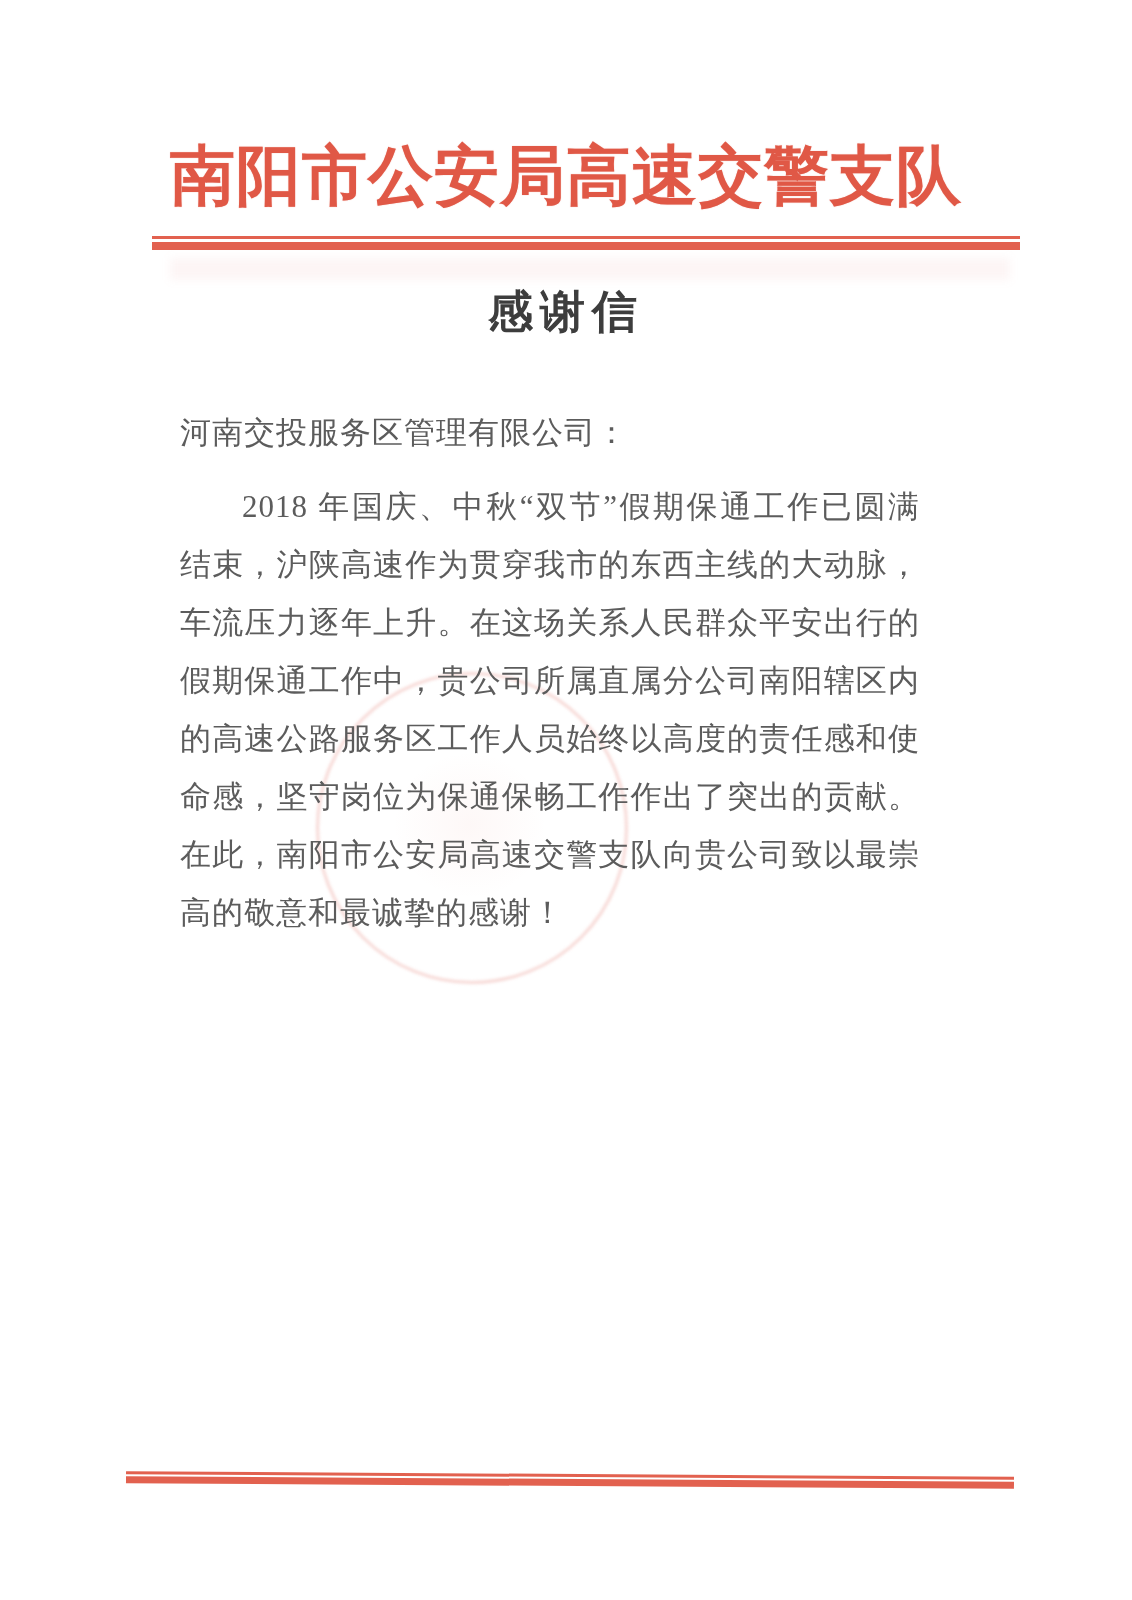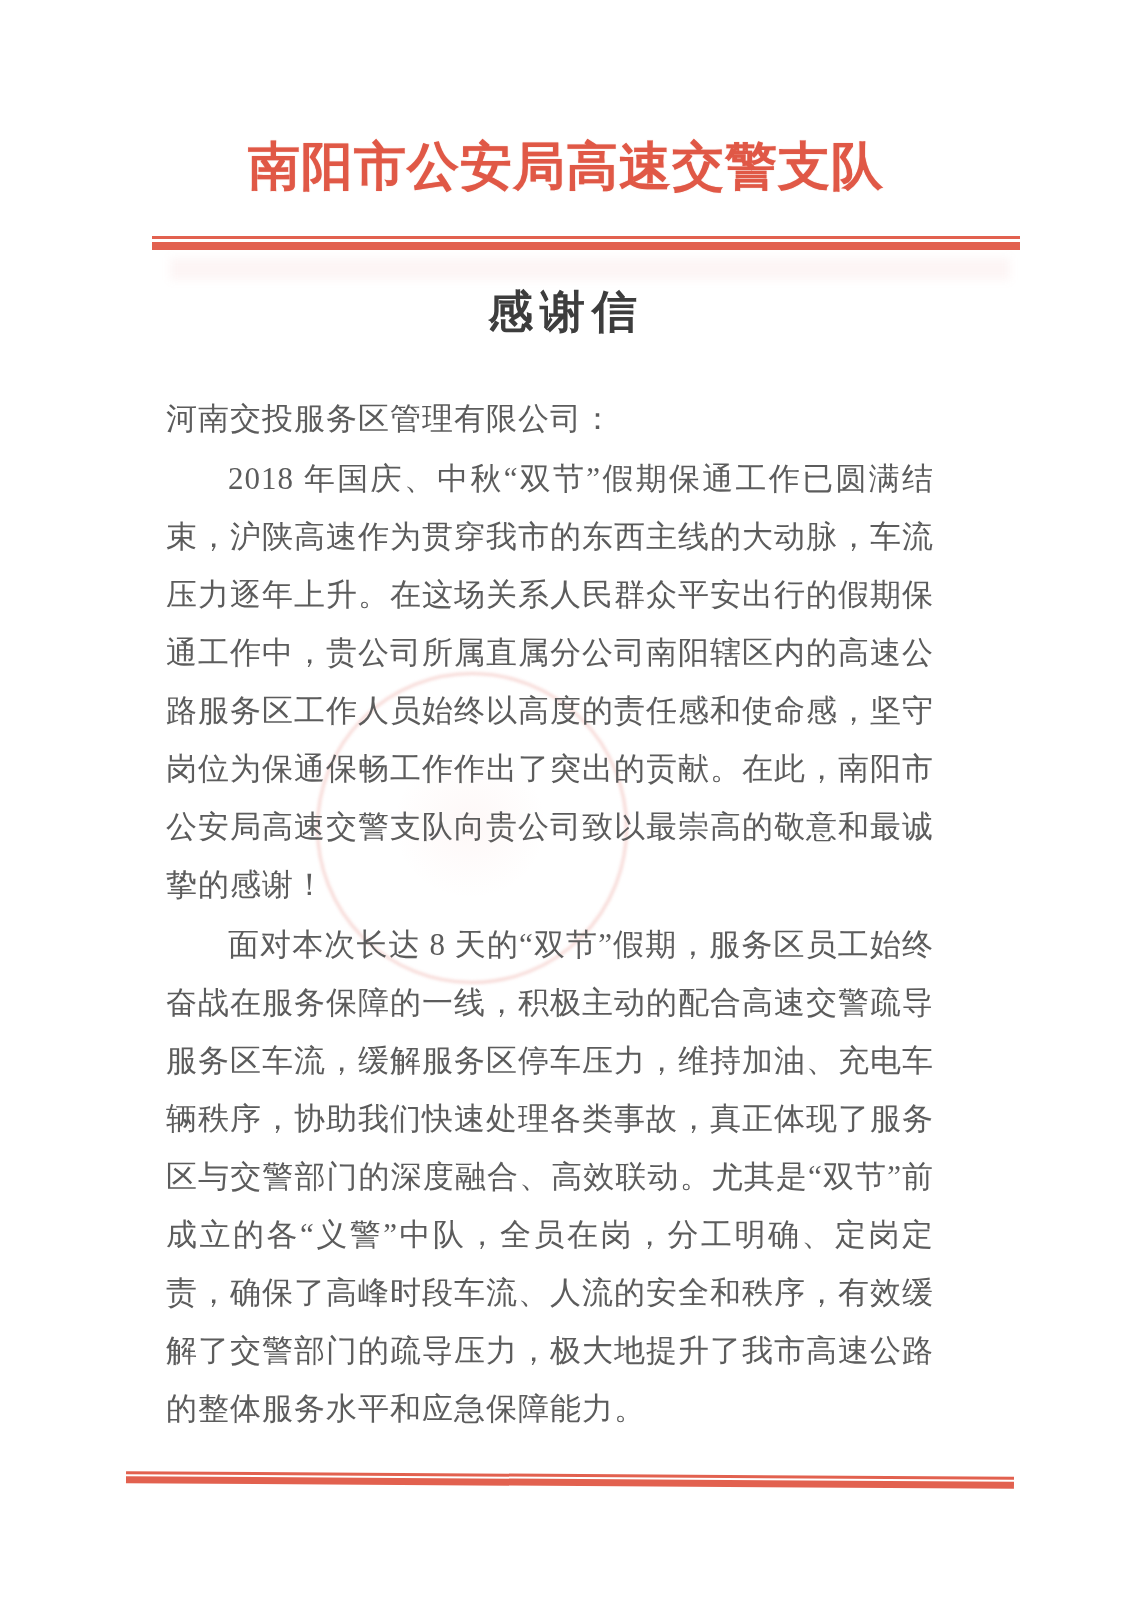--- a/index.html
+++ b/index.html
@@ -15,21 +15,21 @@
     font-family:"Liberation Serif","DejaVu Serif",serif;
     position:relative;overflow:hidden;
   }
   .page{
     position:absolute;inset:0;
     background:#ffffff;
   }
   .letterhead{
     position:absolute;top:132px;left:0;width:100%;
     text-align:center;
-    font-size:52px;font-weight:bold;
+    font-size:65px;font-weight:bold;
     color:var(--red);
     letter-spacing:1px;
     white-space:nowrap;
     text-shadow:0 0 1px rgba(224,88,70,.55);
   }
   .head-rule{
     position:absolute;top:236px;left:152px;width:868px;
   }
   .head-rule .thin{height:3px;background:var(--rule-red);}
   .head-rule .gap{height:3px;}
@@ -58,21 +58,21 @@
     background:radial-gradient(closest-side,rgba(230,130,118,0.06),rgba(230,130,118,0) 70%);
     border-radius:50%;
   }
   .body-text{
     position:absolute;top:388px;left:164px;width:772px;
     font-size:31px;line-height:58px;
     color:var(--ink);
     text-align:justify;
     letter-spacing:1px;
   }
-  .body-text p{margin:2px;text-indent:2em;}
+  .body-text p{margin:16px;text-indent:2em;}
   .body-text p.salutation{text-indent:0;}
   .footer-rule{
     position:absolute;top:1474px;left:126px;width:888px;
     transform:rotate(0.35deg);
   }
   .footer-rule .thin{height:3px;background:var(--rule-red);}
   .footer-rule .gap{height:2px;}
   .footer-rule .thick{height:7px;background:var(--rule-red);}
 </style>
 </head>
@@ -91,21 +91,20 @@
   <div class="ghost-row"></div>
 
   <h1 class="doc-title">感谢信</h1>
 
   <div class="stamp-circle"></div>
   <div class="stamp-smudge"></div>
 
   <div class="body-text">
     <p class="salutation">河南交投服务区管理有限公司：</p>
     <p>2018 年国庆、中秋“双节”假期保通工作已圆满结束，沪陕高速作为贯穿我市的东西主线的大动脉，车流压力逐年上升。在这场关系人民群众平安出行的假期保通工作中，贵公司所属直属分公司南阳辖区内的高速公路服务区工作人员始终以高度的责任感和使命感，坚守岗位为保通保畅工作作出了突出的贡献。在此，南阳市公安局高速交警支队向贵公司致以最崇高的敬意和最诚挚的感谢！</p>
-    <p>面对本次长达 8 天的“双节”假期，服务区员工始终奋战在服务保障的一线，积极主动的配合高速交警疏导服务区车流，缓解服务区停车压力，维持加油、充电车辆秩序，协助我们快速处理各类事故，真正体现了服务区与交警部门的深度融合、高效联动。尤其是“双节”前成立的各“义警”中队，全员在岗，分工明确、定岗定责，确保了高峰时段车流、人流的安全和秩序，有效缓解了交警部门的疏导压力，极大地提升了我市高速公路的整体服务水平和应急保障能力。</p>
   </div>
 
   <div class="footer-rule">
     <div class="thin"></div>
     <div class="gap"></div>
     <div class="thick"></div>
   </div>
 
 </div>
 

